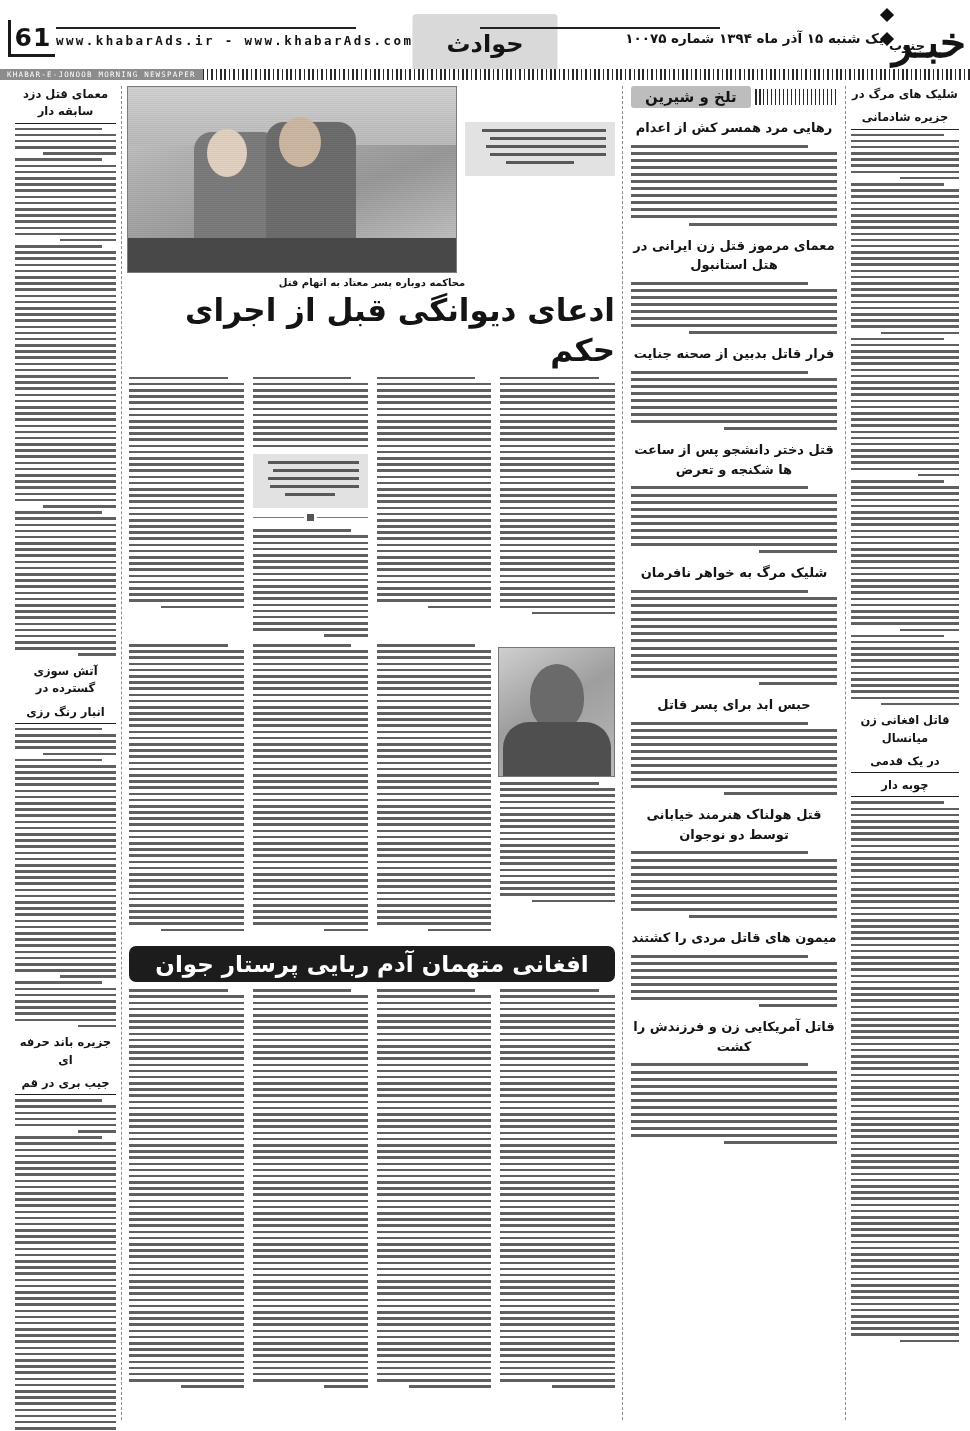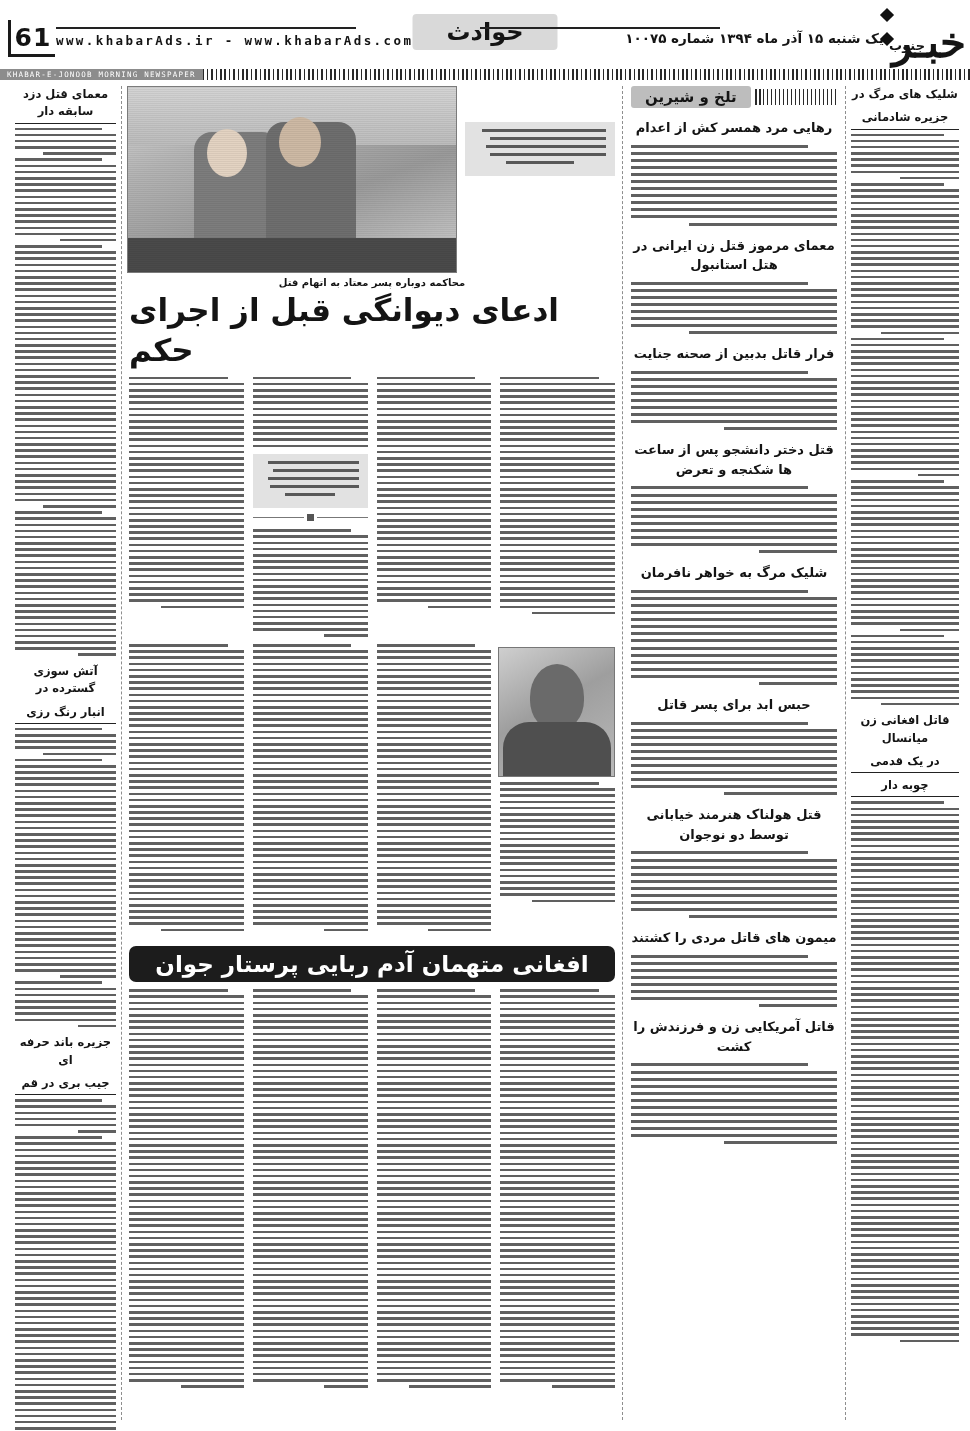--- a/index.html
+++ b/index.html
@@ -23,21 +23,21 @@
     position:absolute;left:56px;top:33px;
     font-size:12.5px;font-weight:bold;letter-spacing:2.4px;
     font-family:"DejaVu Sans Mono","Liberation Mono",monospace;
     direction:ltr;
   }
   .rule-left{position:absolute;left:56px;top:27px;width:300px;height:2px;background:#222;}
   .rule-right{position:absolute;right:250px;top:27px;width:240px;height:2px;background:#222;}
   .section-tag{
     position:absolute;left:50%;transform:translateX(-50%);top:14px;
     background:#d9d9d9;border-radius:4px;
-    padding:3px 34px;font-size:24px;font-weight:bold;line-height:1.25;
+    padding:15px 34px;font-size:24px;font-weight:bold;line-height:1.25;
   }
   .date-line{
     position:absolute;right:86px;top:30px;
     font-size:13.5px;font-weight:bold;white-space:nowrap;
   }
   .logo{
     position:absolute;right:0px;top:2px;width:88px;height:54px;
   }
   .logo .kh{
     position:absolute;right:4px;top:20px;
@@ -78,21 +78,21 @@
 
   
   h2.head{
     margin:0 0 4px 0;font-size:11.5px;font-weight:bold;line-height:1.5;
     text-align:center;border-bottom:1px solid #222;padding-bottom:2px;
   }
   h2.head.two{border-bottom:none;}
   h2.head.uline2{border-bottom:1px solid #222;}
   .col-left h2.head{font-size:13px;border-bottom:none;margin:10px 0 5px 0;}
   .col-mid h2.bighead{
-    font-size:31px;font-weight:bold;text-align:left;margin:2px 0 6px 0;line-height:1.3;
+    font-size:31px;font-weight:bold;text-align:right;margin:2px 0 6px 0;line-height:1.3;
   }
 
   .banner-tag{
     background:#bdbdbd;border-radius:3px;display:inline-block;
     padding:2px 14px;font-size:15px;font-weight:bold;
   }
   .tagwrap{display:flex;align-items:center;gap:4px;margin-bottom:6px;}
   .tagwrap .hatchfill{
     flex:1;height:16px;
     background:repeating-linear-gradient(90deg,#2a2a2a 0 1.5px,#fff 1.5px 4px);

